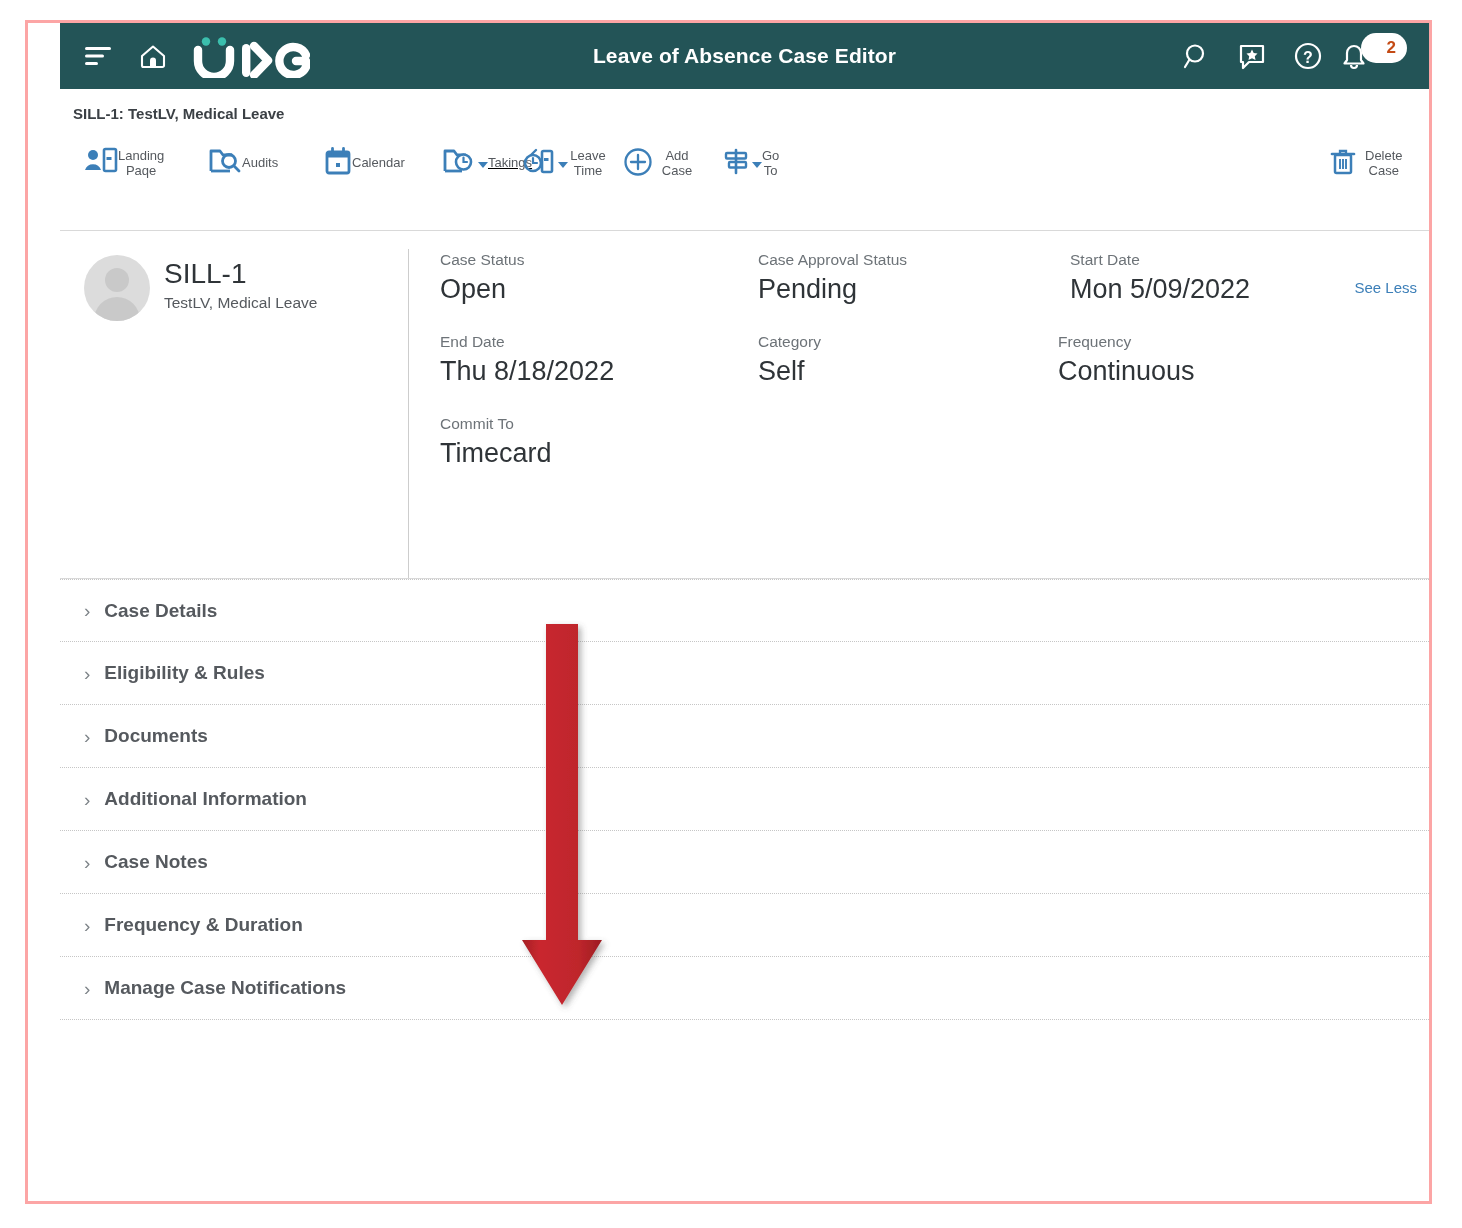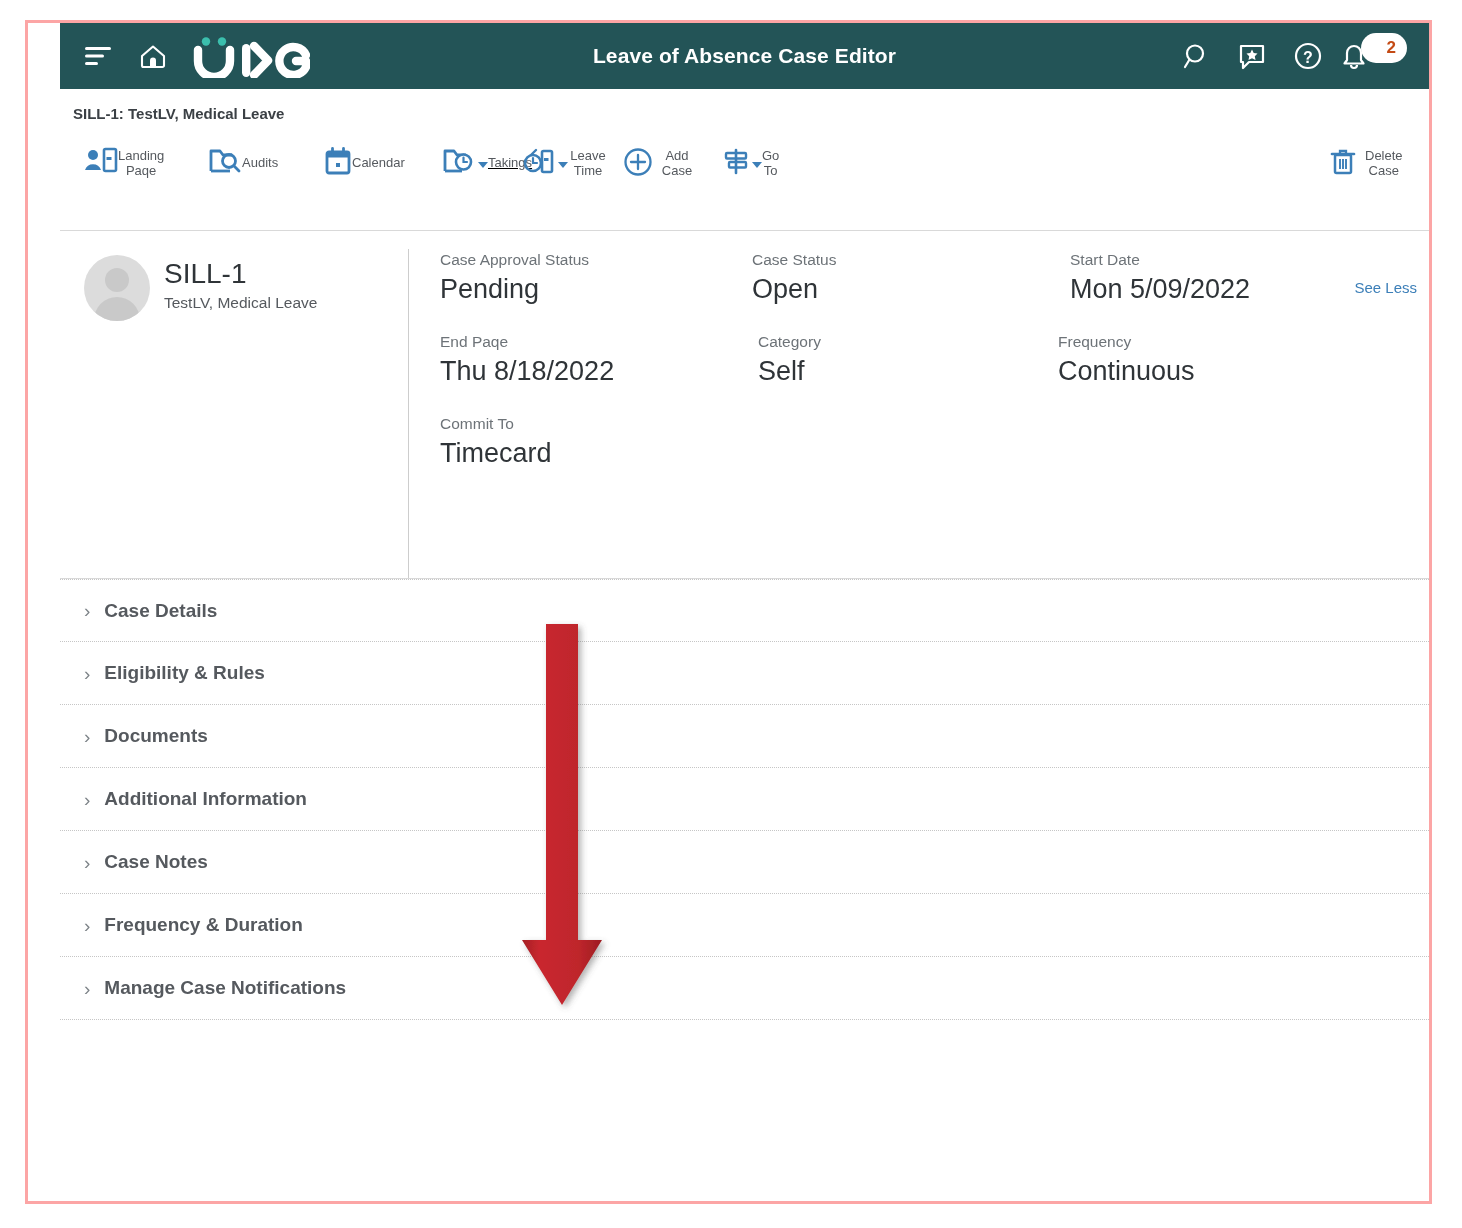--- a/index.html
+++ b/index.html
@@ -410,37 +410,37 @@
         <div class="id-main">SILL-1</div>
         <div class="id-sub">TestLV, Medical Leave</div>
       </div>
     </div>
 
     <div class="summary-right">
 
       <div class="see-less">See Less</div>
 
       <div class="field-row">
+        <div class="field c1">
+          <div class="f-label">Case Status</div>
+          <div class="f-value">Open</div>
+        </div>
         <div class="field c2">
           <div class="f-label">Case Approval Status</div>
           <div class="f-value">Pending</div>
         </div>
-        <div class="field c1">
-          <div class="f-label">Case Status</div>
-          <div class="f-value">Open</div>
-        </div>
         <div class="field c3">
           <div class="f-label">Start Date</div>
           <div class="f-value">Mon 5/09/2022</div>
         </div>
       </div>
 
       <div class="field-row">
         <div class="field c1">
-          <div class="f-label">End Paqe</div>
+          <div class="f-label">End Date</div>
           <div class="f-value">Thu 8/18/2022</div>
         </div>
         <div class="field c3">
           <div class="f-label">Category</div>
           <div class="f-value">Self</div>
         </div>
         <div class="field c2">
           <div class="f-label">Frequency</div>
           <div class="f-value">Continuous</div>
         </div>

